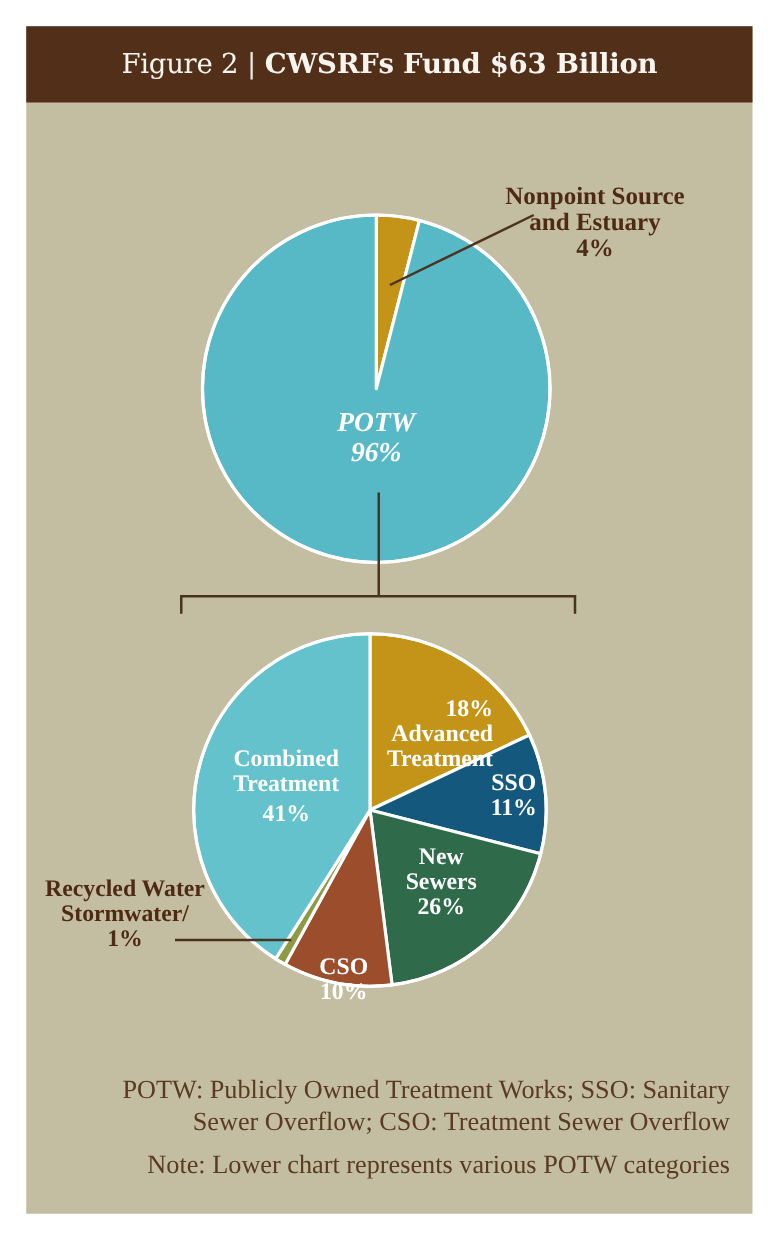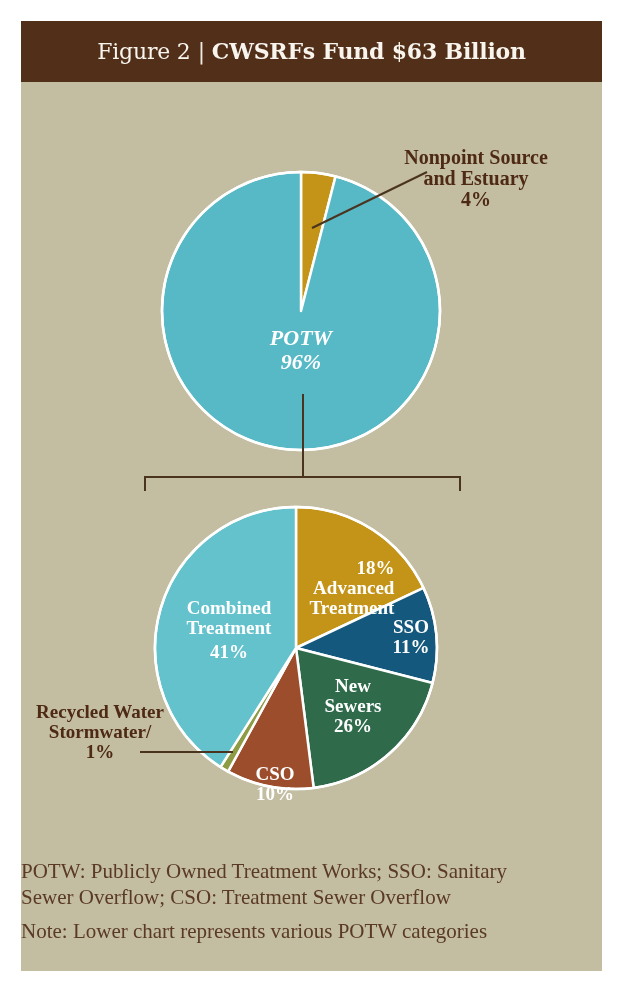--- a/index.html
+++ b/index.html
@@ -29,21 +29,21 @@
     text-align:center;white-space:nowrap;font-weight:bold;
     font-size:19px;line-height:20px;
   }
   .lbl.light{color:var(--label-light,#ffffff);}
   .lbl.dark{color:var(--label-dark,#4e2a14);}
   .lbl.potw{font-size:22px;line-height:24px;}
   .lbl.nonpoint{font-size:20px;line-height:21px;}
   .footer{
     position:absolute;left:0;top:837px;width:563px;z-index:3;
     color:var(--footer-text,#5a3a24);
-    font-size:21px;line-height:26px;text-align:left;
+    font-size:21px;line-height:26px;text-align:right;
   }
   .footer .note{margin-top:8px;}
   .line{stroke:var(--line-color,#4a3420);stroke-width:2;fill:none;}
 </style>
 </head>
 <body>
 
 <div class="panel">
   <div class="header">
     <div>

